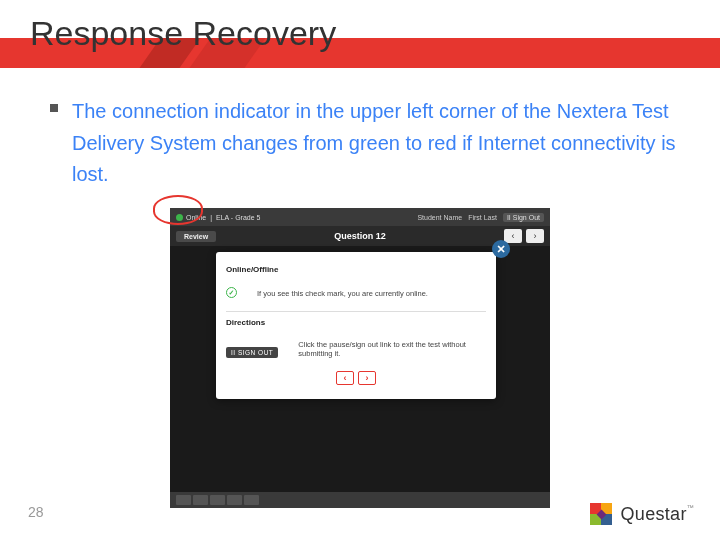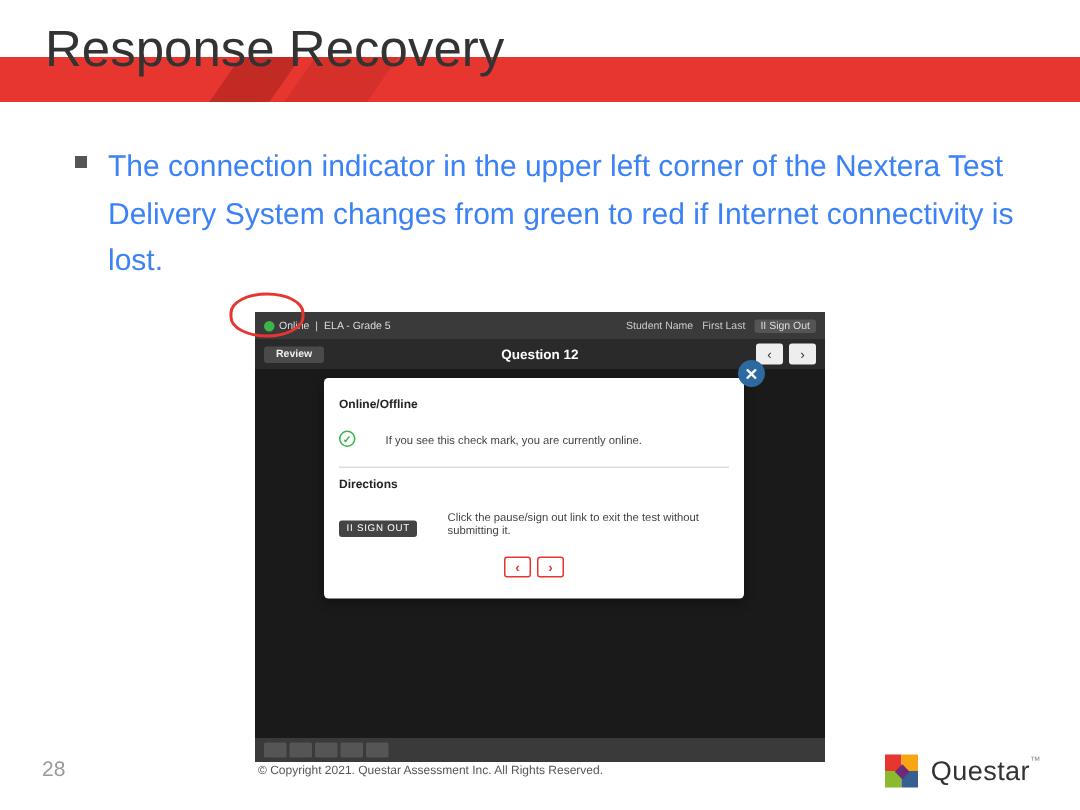--- a/index.html
+++ b/index.html
@@ -115,21 +115,20 @@
     <div class="shot-foot">
       <span class="fbtn"></span>
       <span class="fbtn"></span>
       <span class="fbtn"></span>
       <span class="fbtn"></span>
       <span class="fbtn"></span>
     </div>
   </div>
 
   <div class="pagenum">28</div>
-  <div class="copy">© Copyright 2021. Questar Assessment Inc. All Rights Reserved.</div>
   <div class="logo">
     <div class="mark">
       <div class="petal p1"></div>
         <div class="petal p2"></div>
       <div class="petal p3"></div>
         <div class="petal p4"></div>
       <div class="p5"></div>
     </div>
     <span class="word">
       <span>Questar</span><sup>™</sup>

